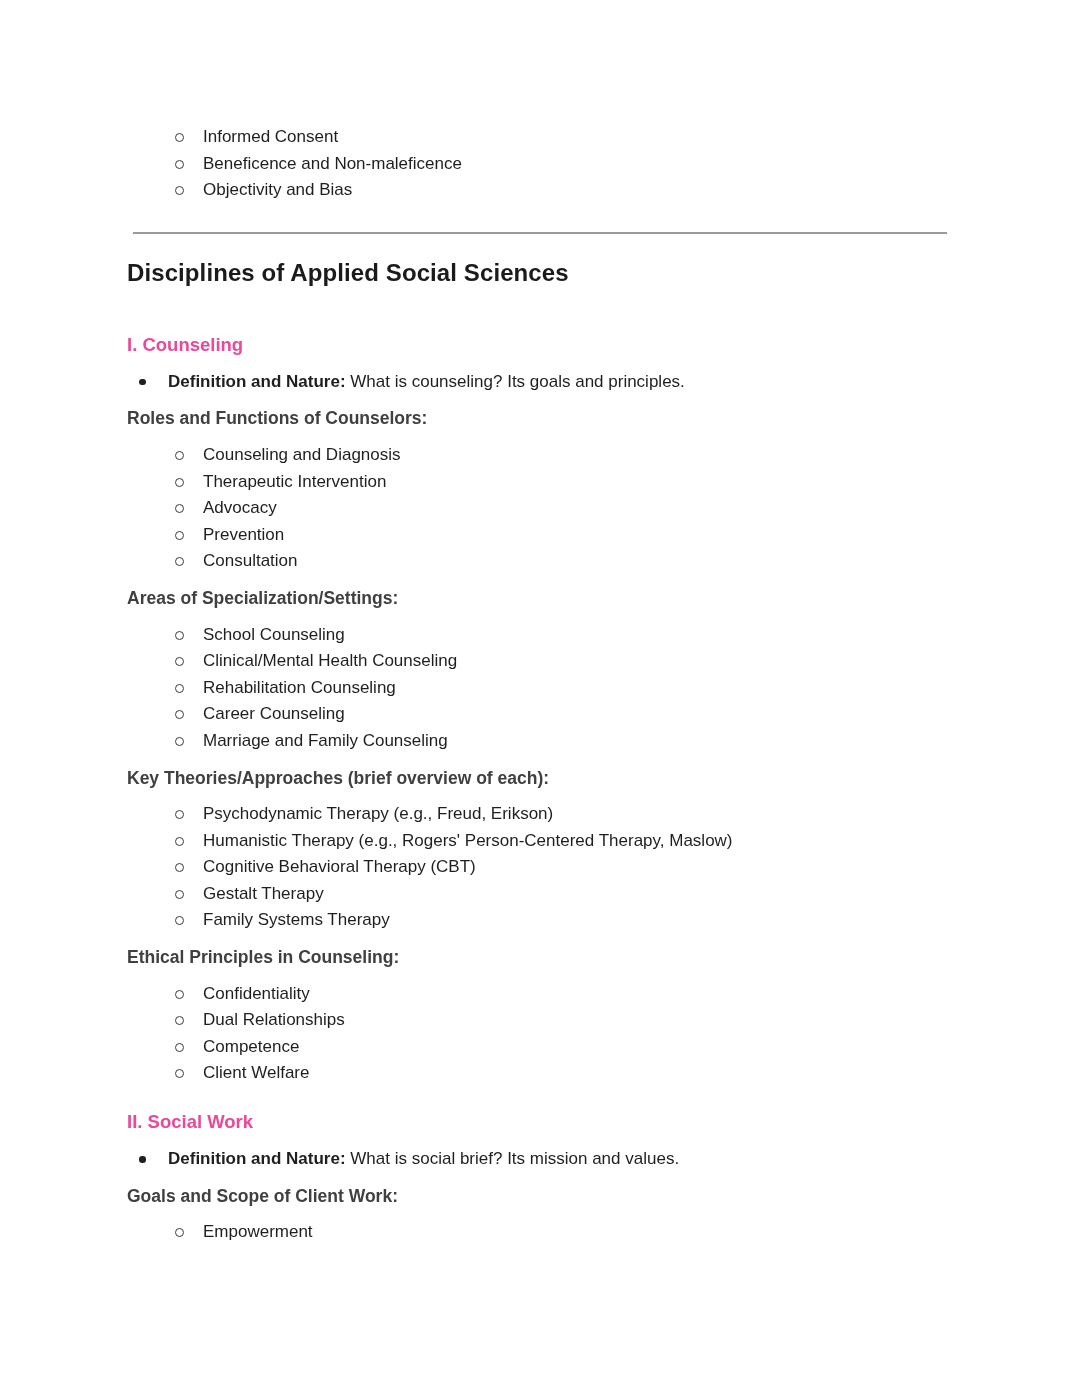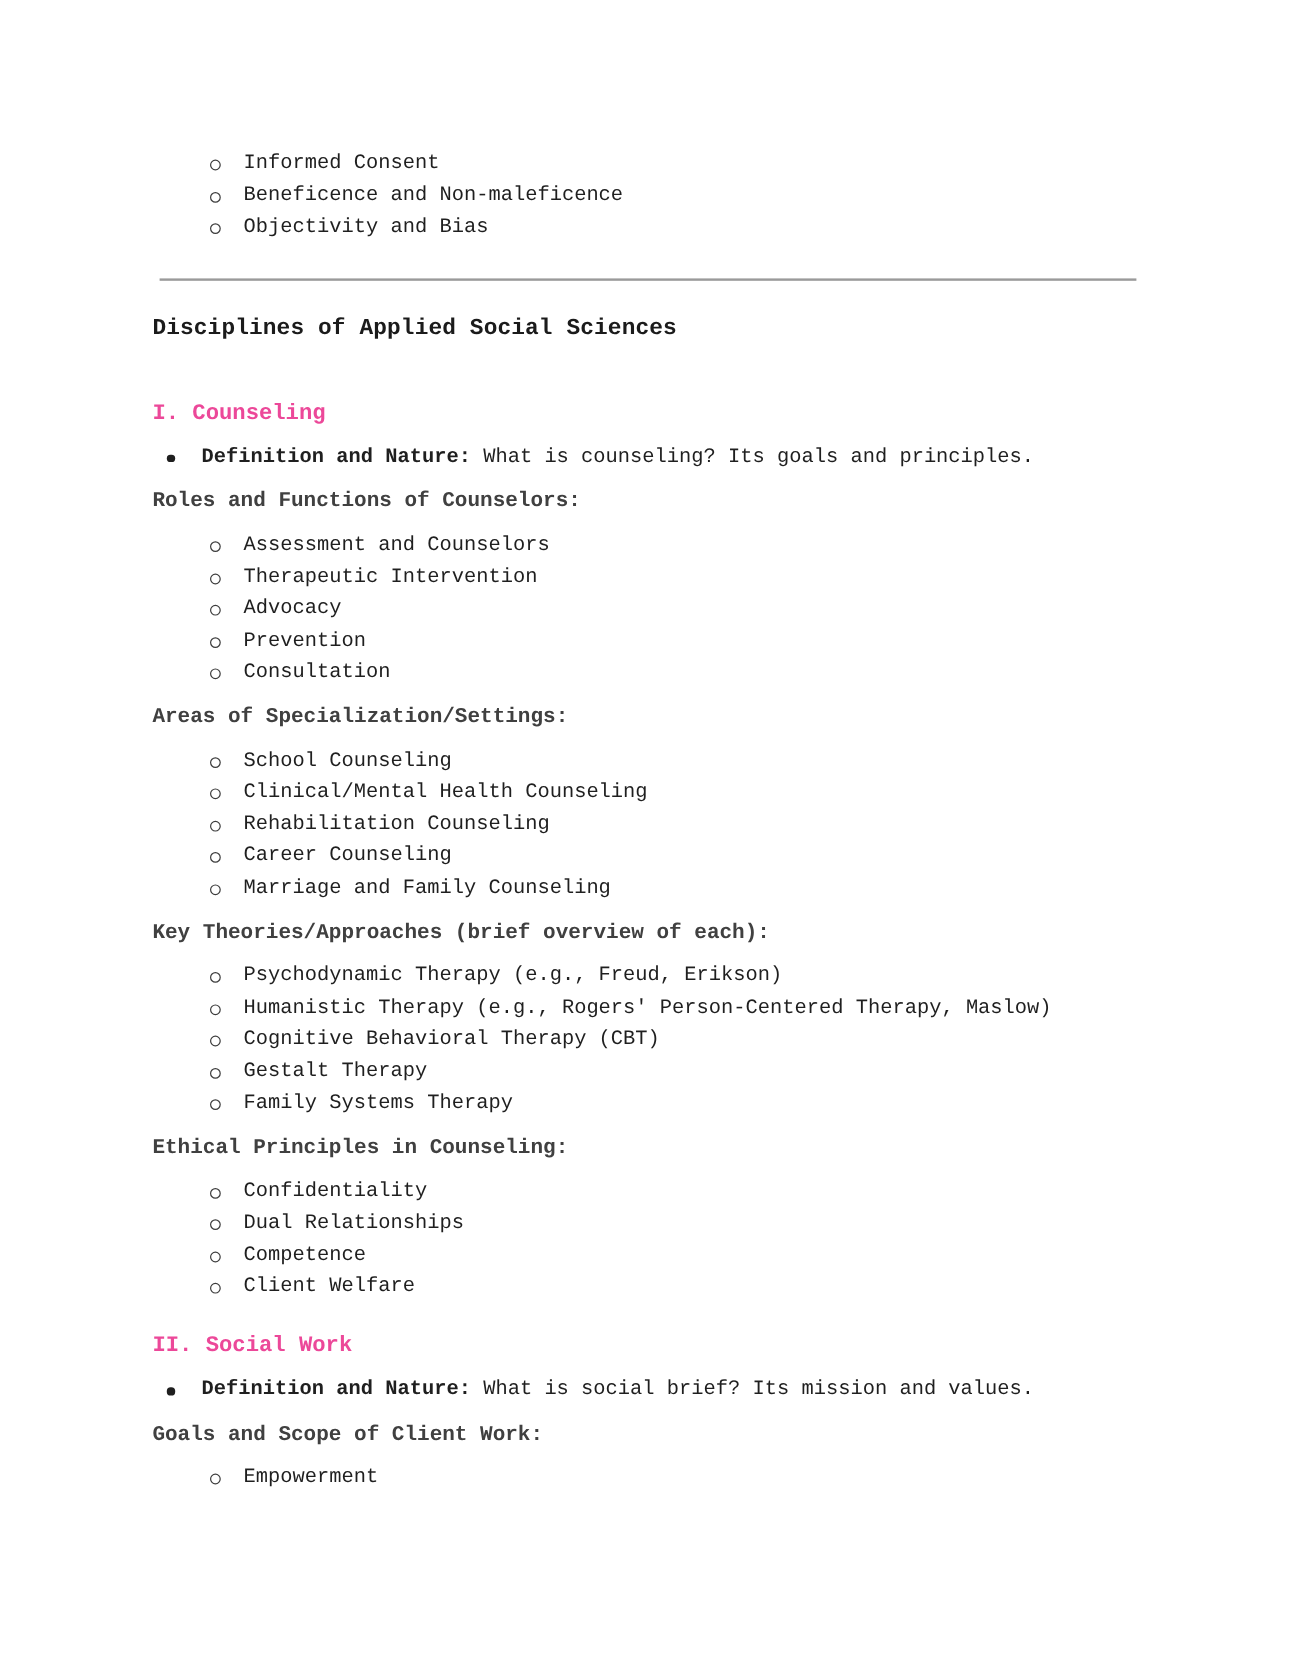--- a/index.html
+++ b/index.html
@@ -8,21 +8,21 @@
     background: #ffffff;
     width: 1080px;
     height: 1397px;
     overflow: hidden;
   }
   .page {
     box-sizing: border-box;
     width: 1080px;
     height: 1397px;
     padding: 124px 133px 0 127px;
-    font-family: Liberation Mono, monospace;
+    font-family: Liberation Sans, sans-serif;
     color: #1f1f1f;
     font-size: 17px;
     line-height: 26.6px;
   }
   
   ul.circle-list {
     list-style: none;
     margin: 0;
     padding: 0;
   }
@@ -60,21 +60,21 @@
     background: #1f1f1f;
   }
   .bold-label { font-weight: bold; }
   hr.divider {
     border: none;
     border-top: 2px solid #9a9a9a;
     margin: 28px 0 0 6px;
     width: 814px;
   }
   h1.doc-title {
-    font-size: 19px;
+    font-size: 24px;
     line-height: 34px;
     font-weight: bold;
     margin: 22px 0 0 0;
     color: #1b1b1b;
     letter-spacing: 0.1px;
   }
   h3.section-heading {
     font-size: 18.5px;
     line-height: 26px;
     font-weight: bold;
@@ -124,21 +124,21 @@
       <span class="bold-label">Definition and Nature:</span>
       <span>What is counseling? Its goals and principles.</span>
     </li>
   </ul>
 
   <p class="bold-head">Roles and Functions of Counselors:</p>
 
   <ul class="circle-list tight">
     <li>
       <span class="cb"></span>
-      <span>Assessment and Counselors</span>
+      <span>Counseling and Diagnosis</span>
     </li>
     <li>
       <span class="cb"></span>
       <span>Therapeutic Intervention</span>
     </li>
     <li>
       <span class="cb"></span>
       <span>Advocacy</span>
     </li>
     <li>

